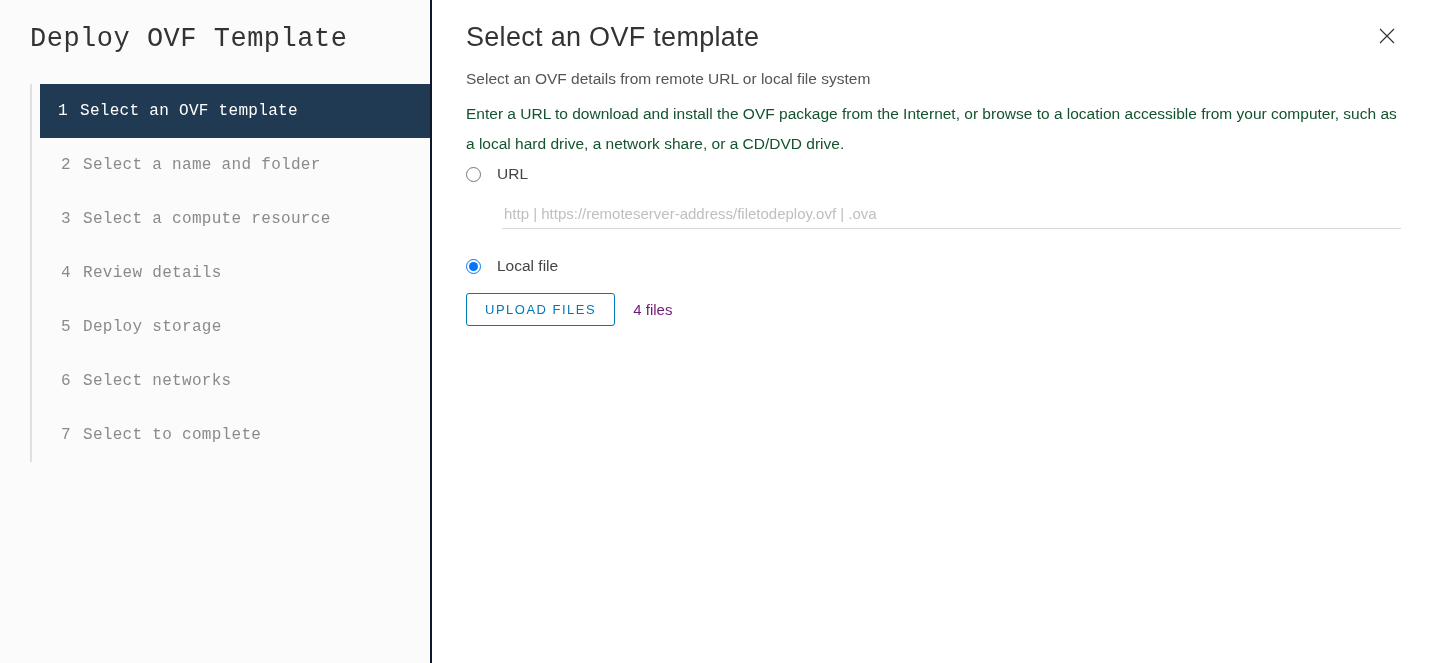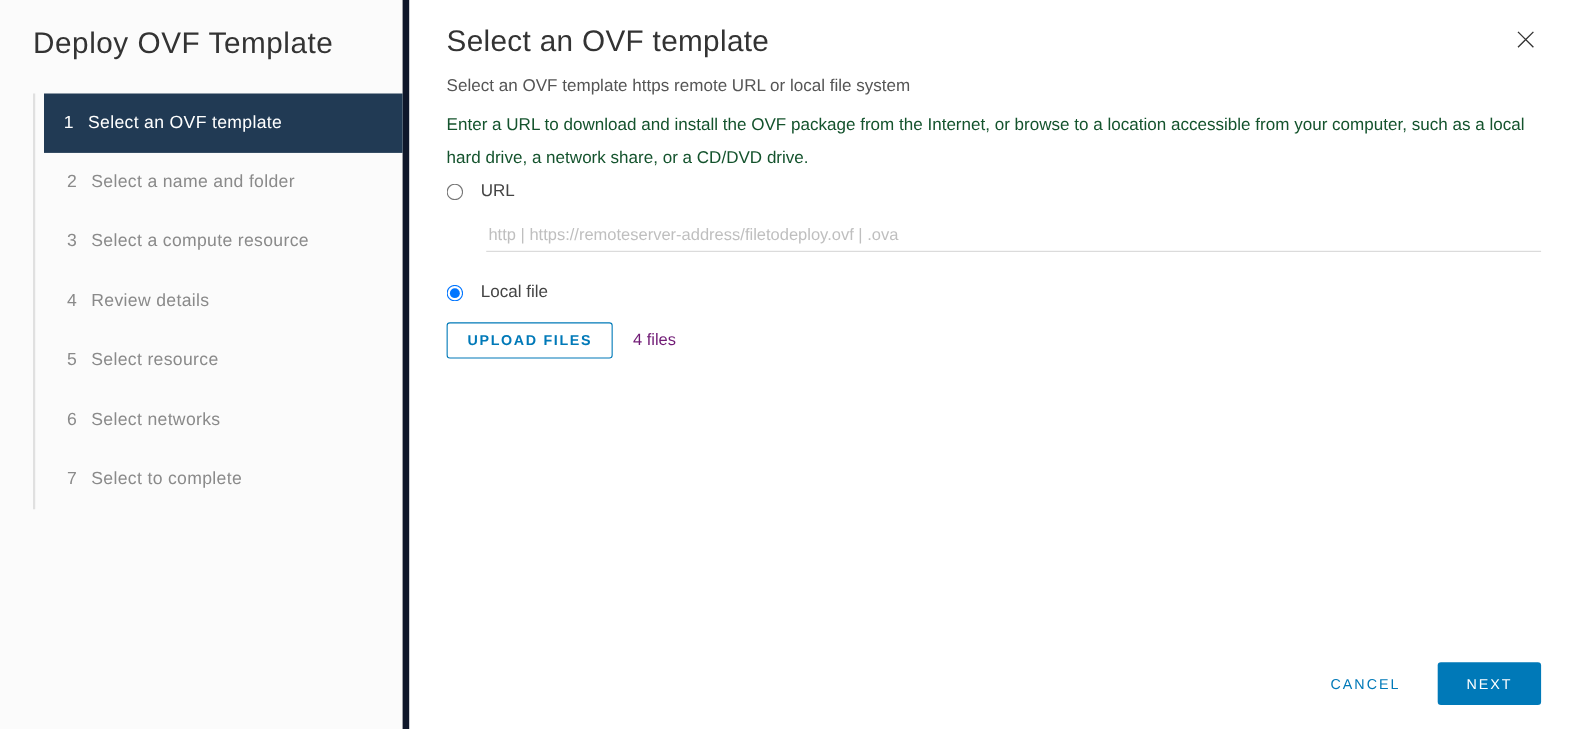--- a/index.html
+++ b/index.html
@@ -9,24 +9,25 @@
     }
     body {
       font-family: "Segoe UI", Arial, sans-serif;
       background: #fff;
       width: 1435px;
       height: 663px;
       display: flex;
       overflow: hidden;
     }
     .sidebar {
-      width: 372px;
+      width: 432px;
       background: #fbfbfb;
-      border-right: 6px solid #0f172a;
+      border-right: 2px solid #0f172a;
       padding-top: 24px;
+      font-family: Liberation Mono, monospace;
     }
     .sidebar-title {
       font-size: 27px;
       font-weight: 300;
       color: #333;
       padding: 0 30px 30px 30px;
       letter-spacing: 0.5px;
     }
     .steps {
       padding-left: 30px;
@@ -146,21 +147,21 @@
     }
     .upload-btn {
       border: 1px solid #0079b8;
       background: #fff;
       color: #0079b8;
       font-size: 13px;
       letter-spacing: 1.5px;
       padding: 8px 18px;
       cursor: pointer;
       border-radius: 3px;
-      font-weight: 700;
+      font-weight: 400;
     }
     .files-count {
       font-size: 15px;
       color: #701a75;
     }
     .footer {
       margin-top: auto;
       display: flex;
       justify-content: flex-end;
       gap: 26px;
@@ -206,21 +207,21 @@
     <div class="step">
       <span class="step-num">3</span>
       <span class="step-label">Select a compute resource</span>
     </div>
     <div class="step">
       <span class="step-num">4</span>
       <span class="step-label">Review details</span>
     </div>
     <div class="step">
       <span class="step-num">5</span>
-      <span class="step-label">Select resource</span>
+      <span class="step-label">Deploy storage</span>
     </div>
     <div class="step">
       <span class="step-num">6</span>
       <span class="step-label">Select networks</span>
     </div>
     <div class="step">
       <span class="step-num">7</span>
       <span class="step-label">Select to complete</span>
     </div>
   </div>
@@ -229,38 +230,34 @@
 <div class="main">
   <div class="main-header">
     <div class="main-title">Select an OVF template</div>
     <div class="close-btn">
       <svg viewBox="0 0 20 20" fill="none">
           <path d="M3 3 L17 17 M17 3 L3 17"></path>
         </svg>
     </div>
   </div>
 
-  <div class="subtitle">Select an OVF template https remote URL or local file system</div>
+  <div class="subtitle">Select an OVF details from remote URL or local file system</div>
   <div class="description">Enter a URL to download and install the OVF package from the Internet, or browse to a location accessible from your computer, such as a local hard drive, a network share, or a CD/DVD drive.</div>
 
   <div class="radio-group">
     <label class="radio-row">
       <input type="radio" name="src" style="">
       <span>URL</span>
     </label>
     <input class="url-input" type="text" disabled="" placeholder="http | https://remoteserver-address/filetodeploy.ovf | .ova" style="">
 
     <label class="radio-row">
       <input type="radio" name="src" checked="" style="">
       <span>Local file</span>
     </label>
 
     <div class="upload-row">
       <button class="upload-btn">UPLOAD FILES</button>
       <span class="files-count">4 files</span>
     </div>
   </div>
 
-  <div class="footer">
-    <button class="cancel-btn">CANCEL</button>
-    <button class="next-btn">NEXT</button>
-  </div>
 </div>
 
 </body></html>

